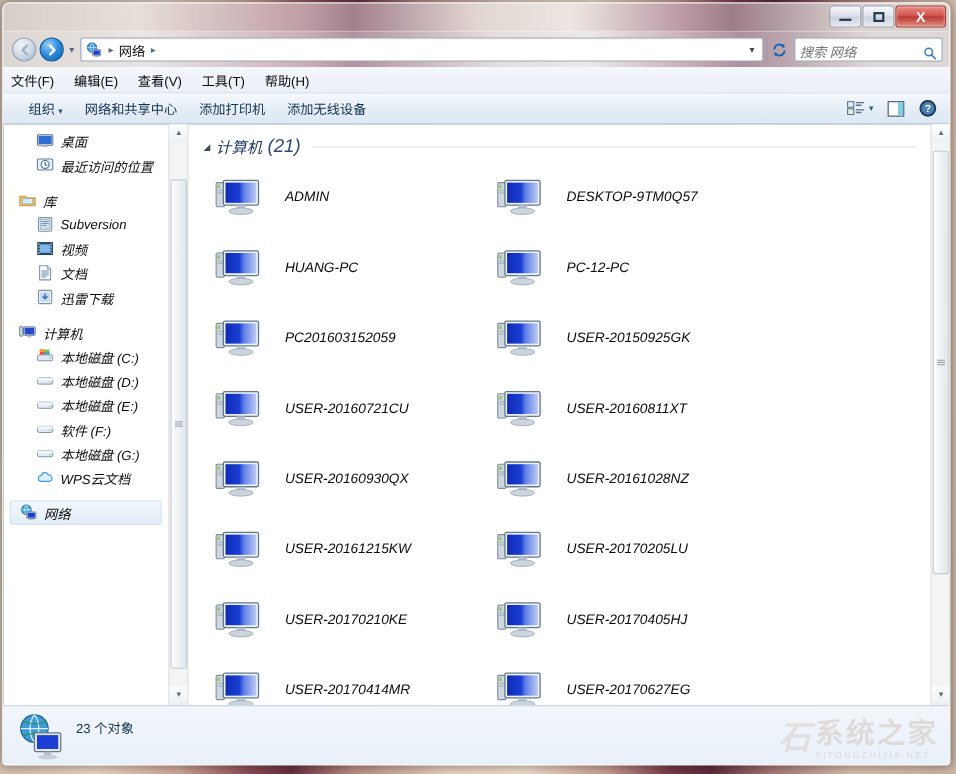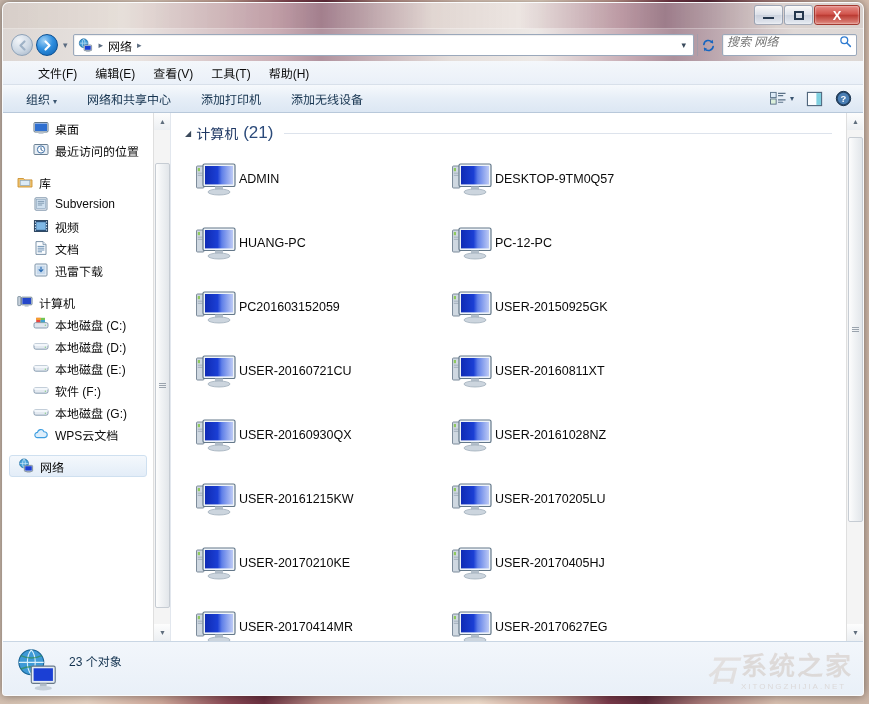--- a/index.html
+++ b/index.html
@@ -92,49 +92,49 @@
   .crumb-sep { color:#5b6c80; font-size:9px; padding:0 3px; }
   .addr-drop { margin-left:auto; color:#3a4a5c; font-size:9px; padding:0 5px; }
   .refreshbtn {
     width: 22px; height: 22px; display:flex; align-items:center;
     justify-content:center; color:#1565c0; font-size:13px;
     border-left: 1px solid rgba(140,155,175,0.45);
   }
   #searchbox {
     width: 135px; height: 22px; background: #fff;
     border: 1px solid #9aa8bb; border-radius: 2px;
-    display:flex; align-items:flex-start; padding: 0 4px;
+    display:flex; align-items:flex-end; padding: 0 4px;
     box-shadow: inset 1px 1px 1px rgba(0,0,0,0.07);
   }
   #searchbox input {
     border:0; outline:0; flex:1; font-size:12px; font-style: italic;
     color:#7b8794; font-family:inherit; background:transparent; min-width:0;
   }
   .srch-icon { color:#2f7bd0; font-size:13px; }
   
   #menubar {
     height: 24px; flex:0 0 24px; display:flex; align-items:center;
-    padding-left: 28px; gap: 4px;
+    padding-left: 0; gap: 4px;
     background: linear-gradient(180deg, #f4f7fb 0%, #eaf0f8 100%);
     border-bottom: 1px solid #d8e0ea;
   }
   .menuitem { font-size: 12px; color:#0b0b0b; padding: 2px 7px; cursor:default; }
   
   #toolbar {
     height: 28px; flex:0 0 28px; display:flex; align-items:center;
-    padding: 0 6px 0 14px; gap: 12px;
+    padding: 0 6px 0 14px; gap: 2px;
     background: linear-gradient(180deg, #f6f9fc 0%, #e6eef7 50%, #dce7f3 100%);
     border-bottom: 1px solid #b8c8da;
   }
   .tbitem { font-size:12px; color:#15334f; padding: 3px 9px; border-radius:2px; cursor:default;}
   .caret { font-size:8px; color:#3a5570; margin-left:3px; }
   .tb-right { margin-left:auto; display:flex; align-items:center; gap:2px; }
   .tb-ico { padding: 2px 5px; border-radius:2px; display:flex; align-items:center;}
   
-  #body { flex:1; display:flex; min-height:0; background:#14532d; }
+  #body { flex:1; display:flex; min-height:0; background:#14532d;font-style:italic; }
   
   #navpane {
     width: 168px; flex: 0 0 168px; position:relative;
     background:#fff; border-right:1px solid #e2e7ee;
     display:flex; overflow:hidden;
   }
   #navlist { flex:1; overflow:hidden; padding-top: 4px; }
   .navrow {
     display:flex; align-items:center; height:22px;
     padding-left: 14px; font-size:12px; color:#0b0b0b; white-space:nowrap;
@@ -171,21 +171,21 @@
   #content { flex:1; display:flex; min-width:0; background:#fff; position:relative; }
   #itemsarea { flex:1; overflow:hidden; position:relative; padding: 6px 0 0 8px; }
   .grouphdr { display:flex; align-items:center; gap:5px; padding: 4px 14px 2px 6px; }
   .grouphdr .tri { font-size:8px; color:#3b4a5c; }
   .grouphdr .gname { font-size:14px; color:#1f3864; }
   .grouphdr .gcount { font-size:17px; color:#2b4a7a; }
   .grouphdr .gline { flex:1; height:1px; background:#dde3ec; margin-left:6px; }
   .tiles { display:flex; flex-wrap:wrap; padding-left: 12px; padding-top:2px; }
   .tile {
     width: 256px; height: 64px; display:flex; align-items:center;
-    gap: 0; padding: 0 4px; cursor:default;
+    gap: 20px; padding: 0 4px; cursor:default;
   }
   .tile .label { font-size: 12.5px; color:#0a0a0a; white-space:nowrap; }
   .pcicon { width:44px; height:40px; flex:0 0 44px; }
   
   #statusbar {
     height: 54px; flex:0 0 54px; display:flex; align-items:center;
     gap: 8px; padding-left: 12px; position:relative;
     background: linear-gradient(180deg,#f2f6fb 0%, #e9f0f8 100%);
     border-top: 1px solid #c9d6e4;
   }

